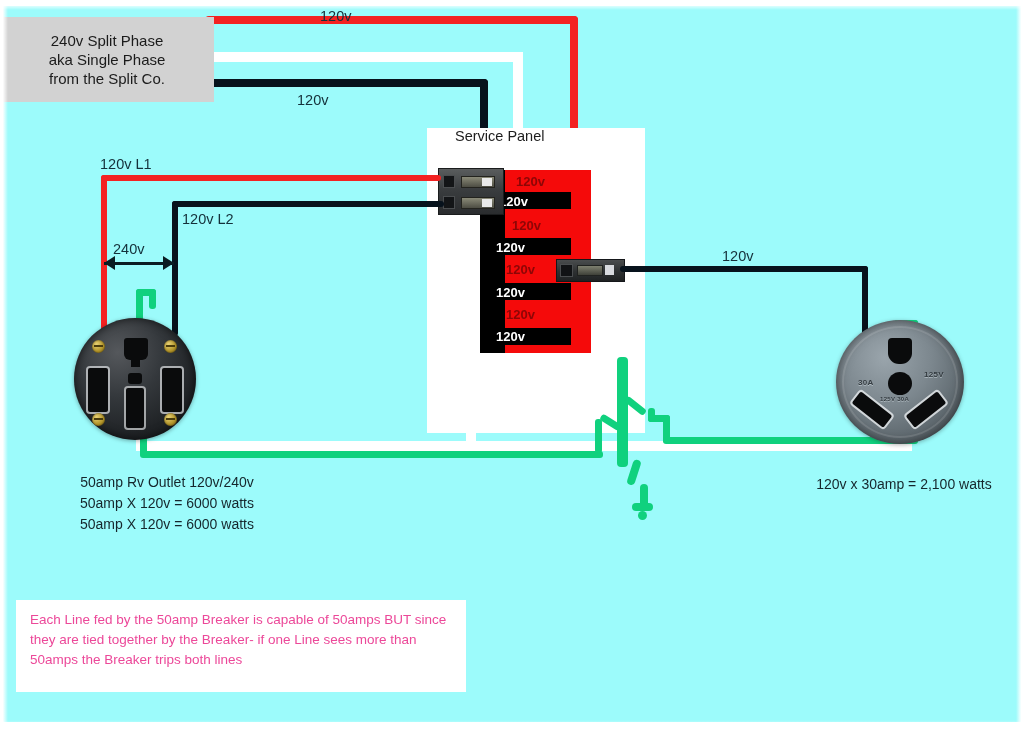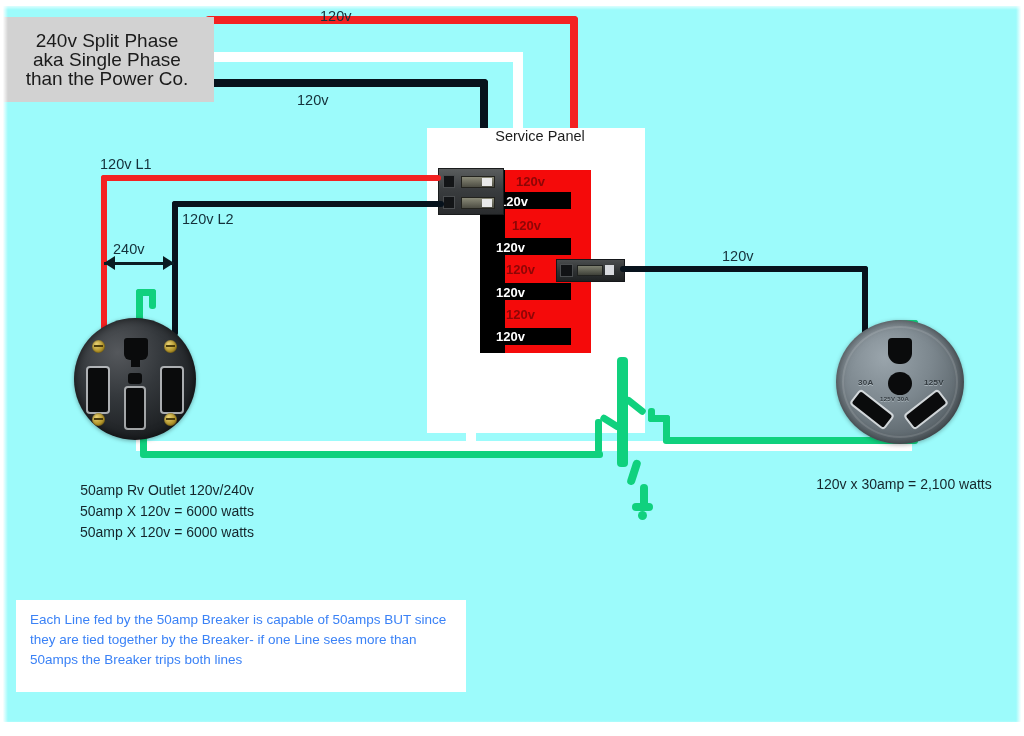--- a/index.html
+++ b/index.html
@@ -50,21 +50,21 @@
     top: 17px;
     width: 214px;
     height: 85px;
     background: #d2d2d2;
     display: flex;
     flex-direction: column;
     align-items: center;
     justify-content: center;
   }
   .source-box .line {
-    font-size: 19px;
+    font-size: 15px;
     color: #1b1b1b;
     line-height: 19px;
     white-space: nowrap;
   }
 
   
   .wire { position: absolute; }
   .w-red   { background: #f32222; }
   .w-red-h { background: #f32222; }
   .w-black { background: #07121c; }
@@ -84,21 +84,20 @@
     content:"";
     position:absolute; left:-7px; top:-7px; right:-7px; bottom:-7px;
     background: radial-gradient(closest-side, rgba(255,255,255,0.85), rgba(255,255,255,0));
     z-index:-1;
   }
   .panel-title {
     position: absolute;
     left: 455px;
     top: 127px;
     width: 170px;
-    text-align: center;
     font-size: 14.5px;
     color: #1d1d1d;
     line-height: 19px;
   }
 
   
   .busbar {
     position: absolute;
     left: 480px;
     top: 170px;
@@ -264,21 +263,20 @@
   
   .spec-left {
     position: absolute;
     left: 22px;
     top: 472px;
     width: 290px;
     text-align: center;
     font-size: 14px;
     color: #15262c;
     line-height: 21px;
-    margin-top: 8px;
   }
   .spec-right {
     position: absolute;
     left: 790px;
     top: 474px;
     width: 228px;
     text-align: center;
     font-size: 14px;
     color: #15262c;
     line-height: 21px;
@@ -289,21 +287,21 @@
     top: 600px;
     width: 450px;
     height: 92px;
     background: #ffffff;
     padding: 10px 14px 0 14px;
     box-sizing: border-box;
   }
   .note-box p {
     margin: 0;
     font-size: 13.5px;
-    color: #3b82f6;
+    color: #ec4899;
     line-height: 20px;
   }
 </style>
 </head>
 <body>
 
 <div id="canvas">
 
   <div class="cyan-field"></div>
 
@@ -314,21 +312,21 @@
   <div class="wire w-white" style="left:205px; top:52px; width:318px; height:10px;"></div>
   <div class="wire w-white" style="left:513px; top:52px; width:10px; height:90px;"></div>
 
   <div class="wire w-black" style="left:205px; top:79px; width:283px; height:8px; border-radius:4px;"></div>
   <div class="wire w-black" style="left:480px; top:79px; width:8px; height:125px; border-radius:4px;"></div>
   <div class="wlabel" style="left:297px; top:92px;">120v</div>
 
   <div class="source-box">
     <div class="line">240v Split Phase</div>
     <div class="line">aka Single Phase</div>
-    <div class="line">than the Power Co.</div>
+    <div class="line">from the Split Co.</div>
   </div>
 
   <div class="panel-bg"></div>
   <div class="panel-title">
     <div>Service Panel</div>
   </div>
 
   <div class="busbar">
     <div class="black-core"></div>
     <div class="red-core"></div>
@@ -441,21 +439,21 @@
   <div class="outlet-30">
 
     <div class="slot" style="left:52px; top:18px; width:24px; height:26px; border-radius:4px 4px 11px 11px;"></div>
 
     <div class="slot" style="left:52px; top:52px; width:24px; height:23px; border-radius:50%;"></div>
 
     <div class="slot" style="left:16px; top:82px; width:40px; height:15px; border-radius:2px; transform:rotate(38deg); box-shadow:0 0 0 2px rgba(232,236,239,.8);"></div>
     <div class="slot" style="left:70px; top:82px; width:40px; height:15px; border-radius:2px; transform:rotate(-38deg); box-shadow:0 0 0 2px rgba(232,236,239,.8);"></div>
 
     <div class="emboss" style="left:22px; top:58px;">30A</div>
-    <div class="emboss" style="left:88px; top:58px;">125V</div>
+    <div class="emboss" style="left:88px; top:50px;">125V</div>
     <div class="emboss" style="left:44px; top:76px; font-size:6px;">125V 30A</div>
 
     <div style="position:absolute; left:6px; top:6px; width:116px; height:112px; border-radius:50%;
                 border:2px solid rgba(255,255,255,.12); box-sizing:border-box;"></div>
   </div>
 
   <div class="spec-left">
     <div>50amp Rv Outlet 120v/240v</div>
     <div>50amp X 120v = 6000 watts</div>
     <div>50amp X 120v = 6000 watts</div>

